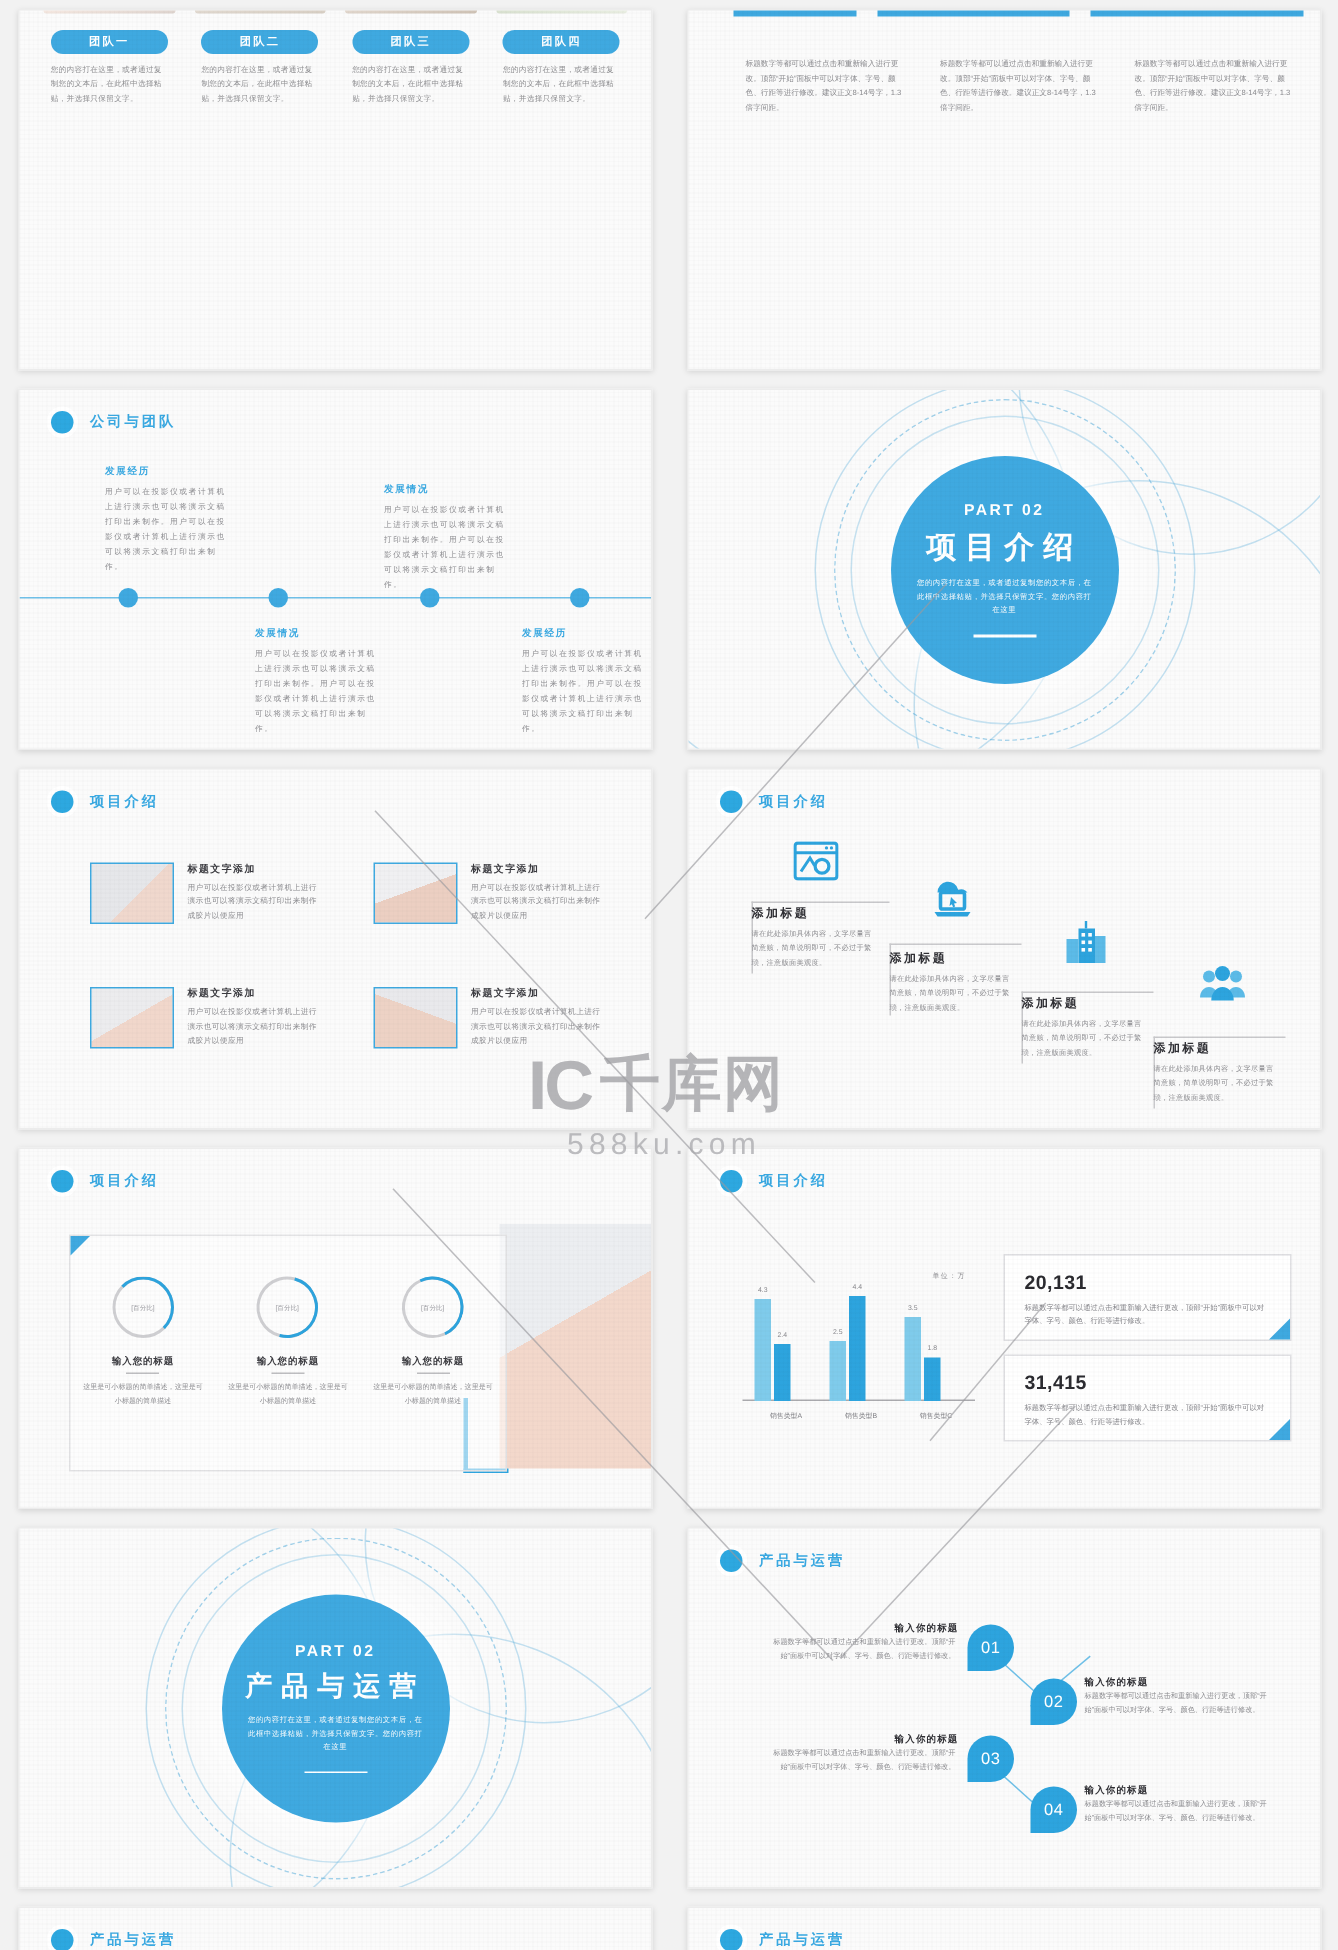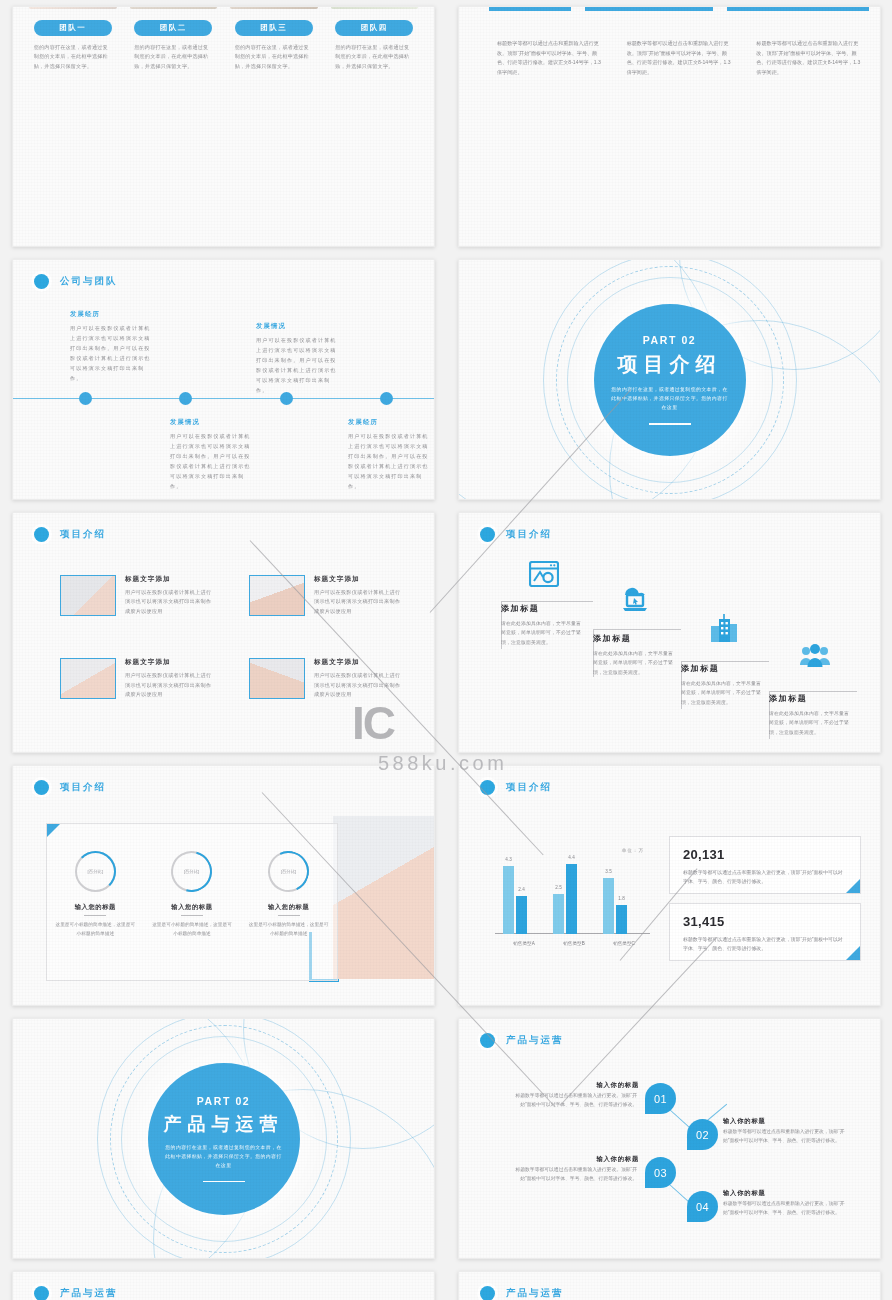--- a/index.html
+++ b/index.html
@@ -538,17 +538,18 @@
 
 <div class="wm">
   <div class="wm-diag" style="left:250px;top:540px;width:430px;transform:rotate(47deg);"></div>
   <div class="wm-diag" style="left:262px;top:792px;width:430px;transform:rotate(47deg);"></div>
   <div class="wm-diag" style="left:430px;top:612px;width:300px;transform:rotate(-48deg);"></div>
   <div class="wm-diag" style="left:560px;top:1105px;width:230px;transform:rotate(-47deg);"></div>
   <div class="wm-diag" style="left:620px;top:960px;width:120px;transform:rotate(-50deg);"></div>
 
   <div class="wm-logo">
     <span class="wm-ic">IC</span>
+    <span class="wm-cn">千库网</span>
   </div>
   <div class="wm-url">588ku.com</div>
 </div>
 
 </div>
 
 </body></html>

